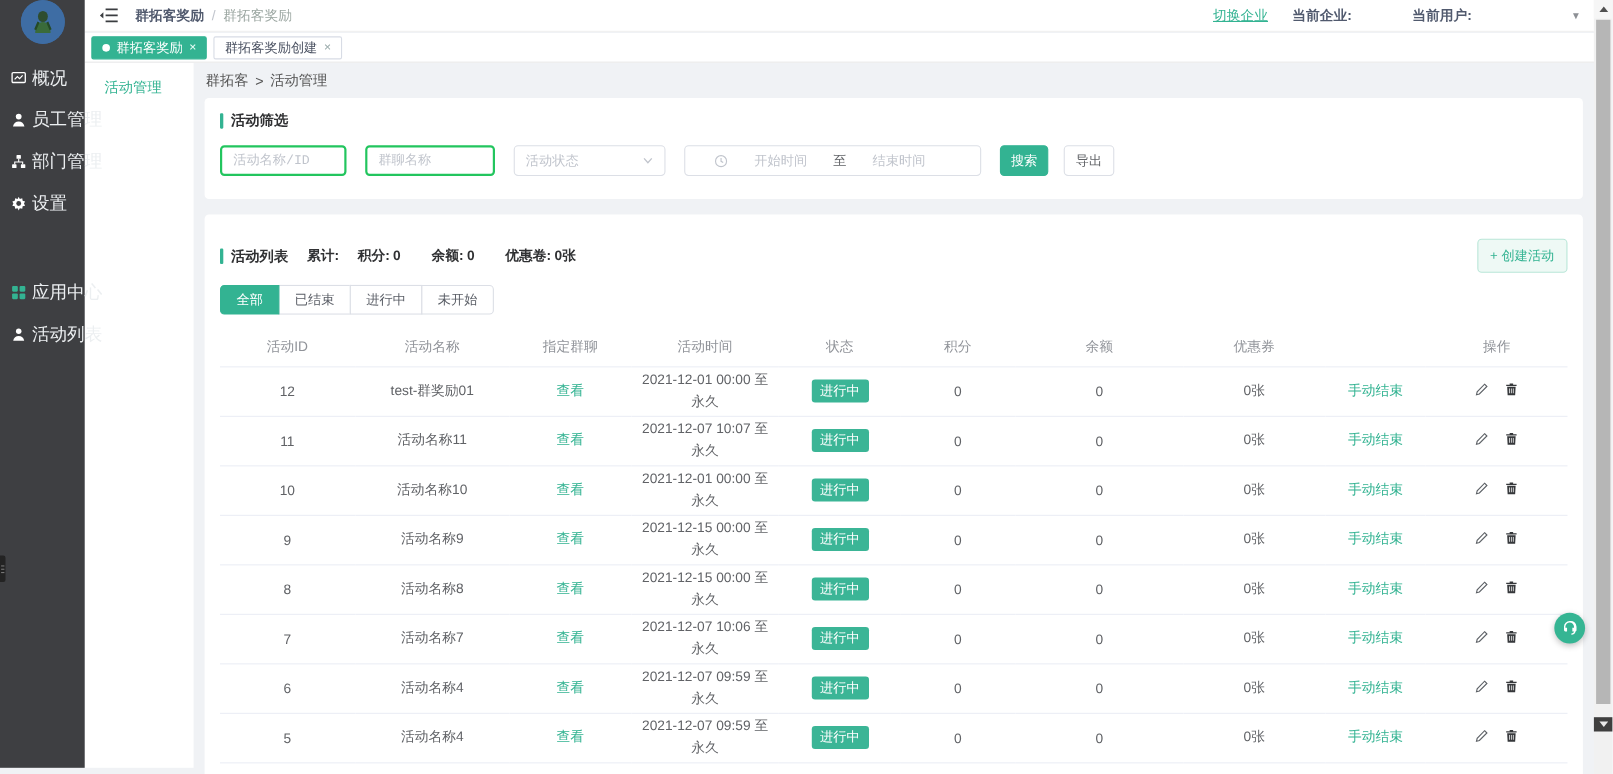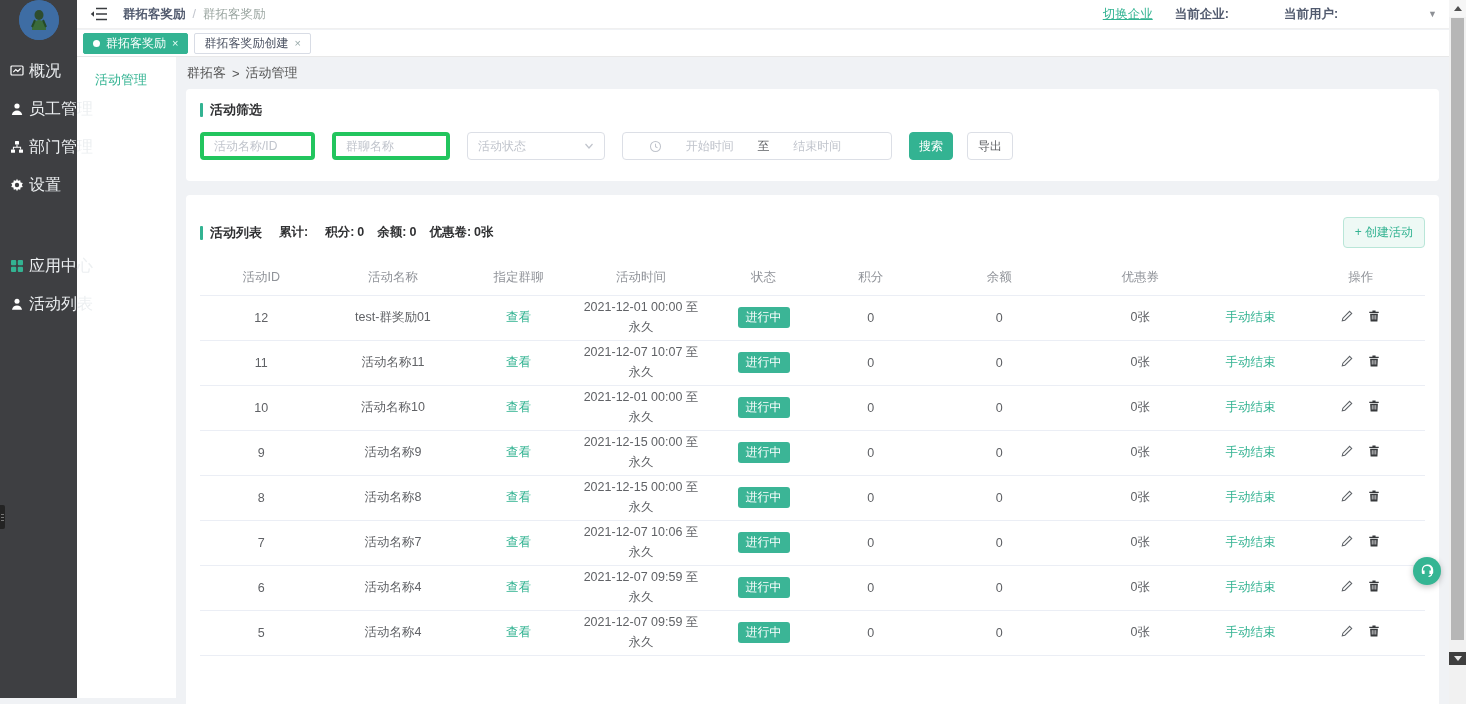--- a/index.html
+++ b/index.html
@@ -49,37 +49,37 @@
   .main { position:absolute; left:176px; top:57px; width:1273px; height:647px; background:#f0f2f5; padding:0 10px; overflow:hidden; }
   .page-crumbs { height:32px; display:flex; align-items:center; padding-left:1px; font-size:13px; color:#555; gap:6px; }
 
   .card { background:#fff; border-radius:4px; }
   .filter-card { height:92px; padding:12px 14px; }
   .sec-title { display:flex; align-items:center; gap:7px; }
   .sec-bar { width:3px; height:14px; background:var(--accent); border-radius:1px; }
   .sec-text { font-size:13px; font-weight:700; color:#303133; }
 
   .filter-row { display:flex; align-items:center; margin-top:13px; gap:17px; }
-  .f-input { height:28px; border:4px solid #22c55e; border-radius:4px; padding:0 10px; font-size:12px; color:#606266; outline:none; font-family:Liberation Sans, sans-serif; }
+  .f-input { height:28px; border:2px solid #22c55e; border-radius:4px; padding:0 10px; font-size:12px; color:#606266; outline:none; font-family:Liberation Mono, monospace; }
   .f-input::placeholder { color:#c0c4cc; }
   .in-name { width:115px; }
   .in-group { width:118px; }
   .f-select { width:138px; height:28px; border:1px solid #dcdfe6; border-radius:4px; display:flex; align-items:center; padding:0 10px; color:#c0c4cc; cursor:pointer; }
   .f-select .chev { margin-left:auto; color:#c0c4cc; width:10px; height:10px; }
   .f-dates { width:270px; height:28px; border:1px solid #dcdfe6; border-radius:4px; display:flex; align-items:center; padding:0 26px; color:#c0c4cc; }
   .f-dates .clk { width:13px; height:13px; color:#c0c4cc; flex:none; }
   .f-dates .dph { flex:1; text-align:center; }
   .f-dates .to { color:#606266; }
   .btn { height:28px; border-radius:4px; font-size:12px; cursor:pointer; border:1px solid transparent; font-family:"Liberation Sans",sans-serif; }
   .btn-search { width:44px; background:var(--accent); color:#fff; border-color:var(--accent); }
   .btn-export { width:46px; background:#fff; color:#606266; border-color:#dcdfe6; margin-left:-3px; }
 
   .list-card { margin-top:14px; height:620px; padding:22px 14px; position:relative; }
   .list-head { display:flex; align-items:center; }
-  .stats { display:flex; align-items:center; gap:13px; margin-left:17px; }
+  .stats { display:flex; align-items:center; gap:28px; margin-left:17px; }
   .stat { font-size:12.5px; font-weight:700; color:#303133; }
   .btn-create { margin-left:auto; padding:6px 11px; font-size:12px; color:var(--accent); background:var(--accent-bg); border:1px solid #b9e6d8; border-radius:4px; cursor:pointer; font-family:"Liberation Sans",sans-serif; }
 
   .seg-group { display:inline-flex; margin-top:11px; }
   .seg { height:27px; padding:0 14px; background:#fff; border:1px solid #dcdfe6; color:#5a5e66; font-size:12px; cursor:pointer; display:flex; align-items:center; margin-left:-1px; font-family:"Liberation Sans",sans-serif; }
   .seg:first-child { border-radius:4px 0 0 4px; margin-left:0; }
   .seg:last-child { border-radius:0 4px 4px 0; }
   .seg.active { background:var(--accent); border-color:var(--accent); color:#fff; z-index:1; }
 
   table.grid { width:100%; border-collapse:collapse; table-layout:fixed; margin-top:13px; }
@@ -256,20 +256,26 @@
       <span class="sec-text" style="margin-left:7px">活动列表</span>
       <span class="stat" style="margin-left:17px">累计:</span>
       <span class="stats" id="stats">
           <span class="stat"><span>积分:</span><span style="margin-left: 3px;">0</span></span>
           <span class="stat"><span>余额:</span><span style="margin-left: 3px;">0</span></span>
           <span class="stat"><span>优惠卷:</span><span style="margin-left: 3px;">0张</span></span>
         </span>
       <button class="btn-create">+ 创建活动</button>
     </div>
 
+    <div class="seg-group" id="seg-group">
+        <button class="seg active">全部</button>
+        <button class="seg">已结束</button>
+        <button class="seg">进行中</button>
+        <button class="seg">未开始</button>
+      </div>
 
     <table class="grid">
       <colgroup>
         <col style="width:10%">
           <col style="width:11.5%">
           <col style="width:9%">
           <col style="width:11%">
           <col style="width:9%">
         <col style="width:8.5%">
           <col style="width:12.5%">

